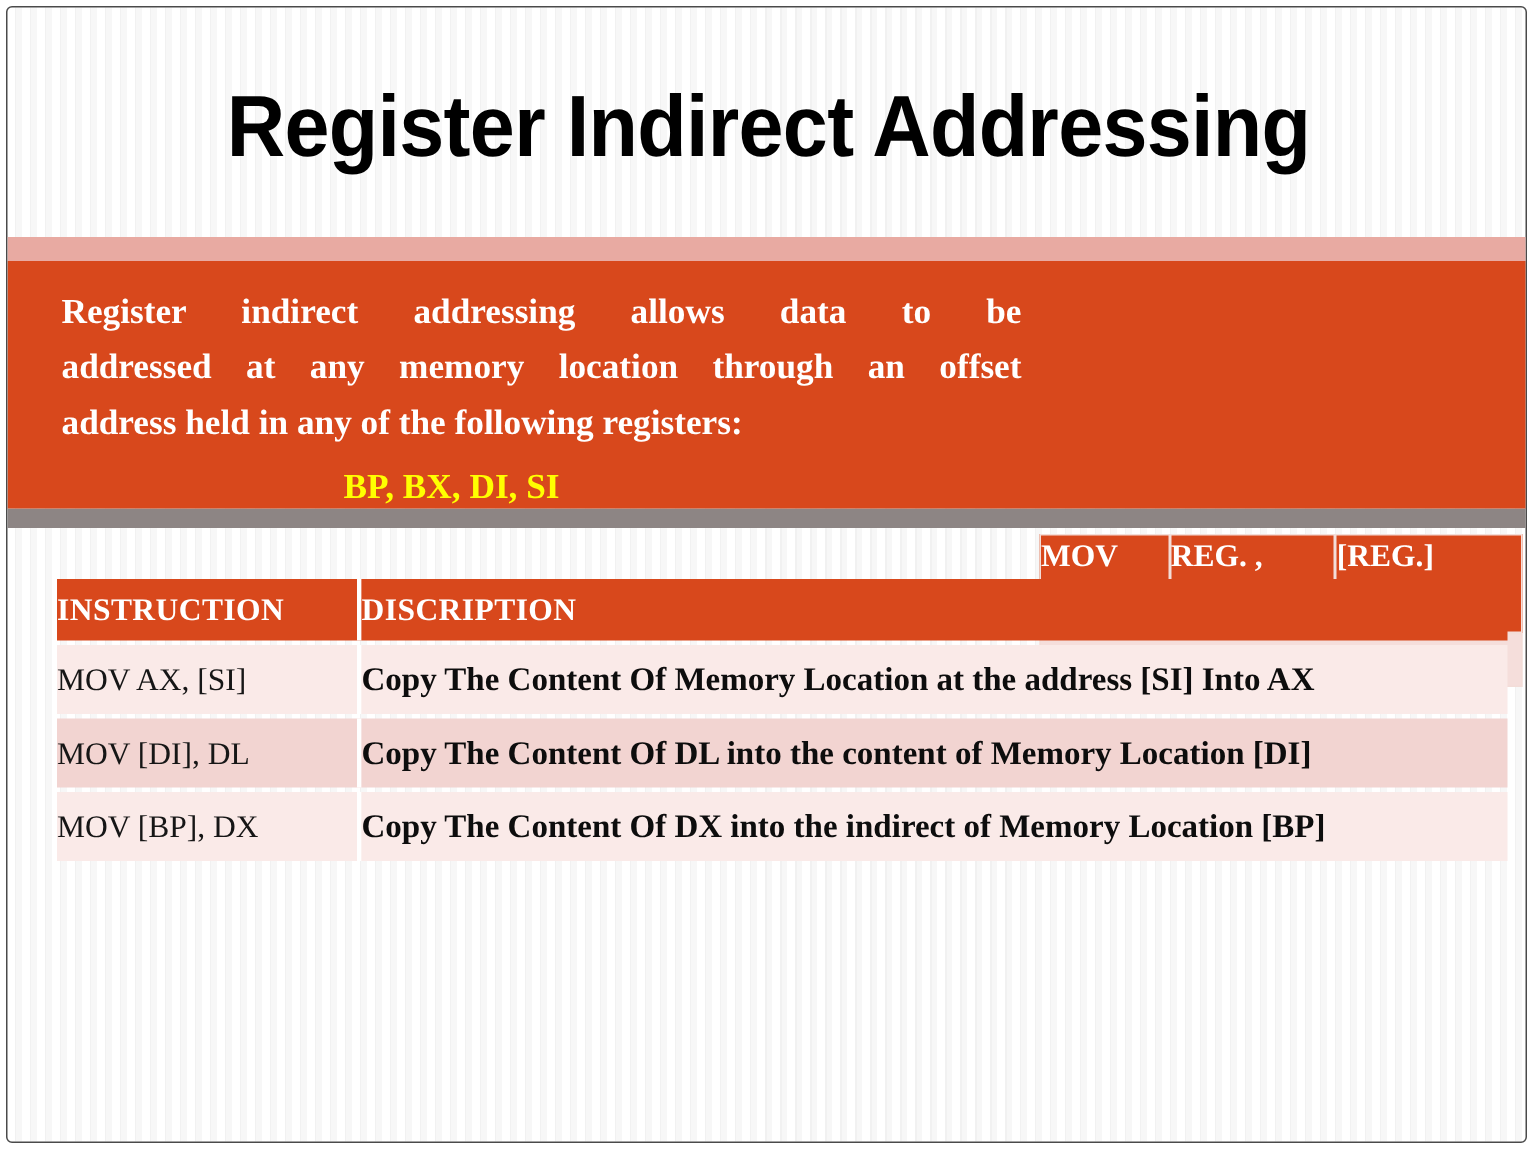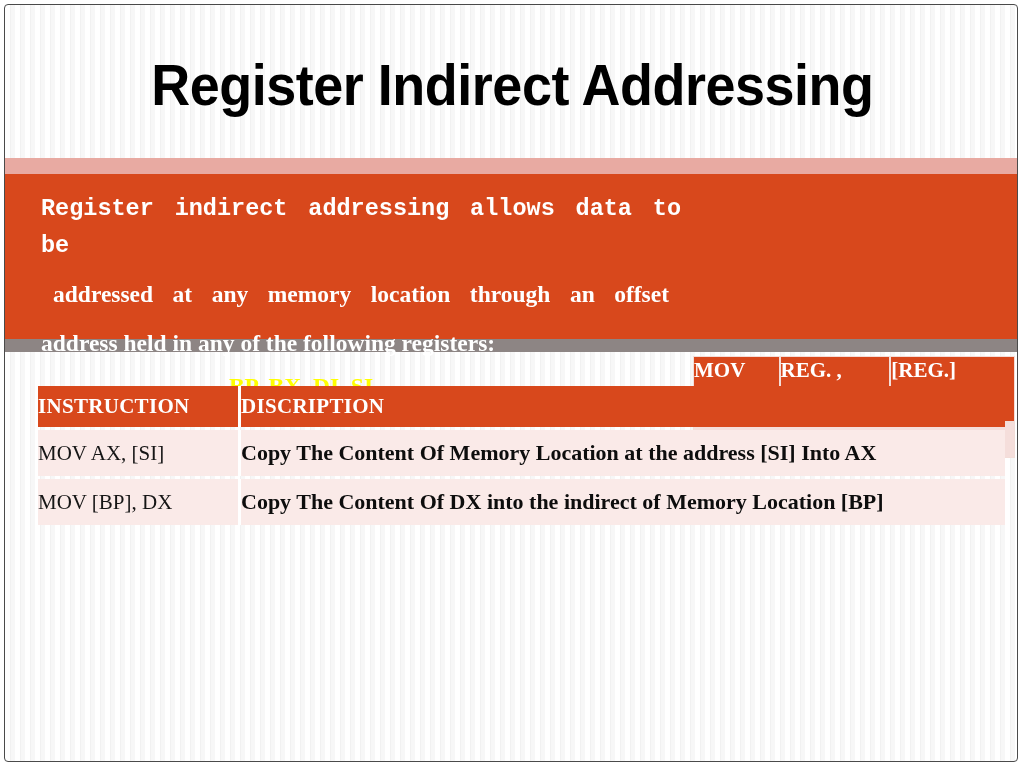--- a/index.html
+++ b/index.html
@@ -85,21 +85,21 @@
   }
 
   #banner-text {
     position: absolute;
     left: 36px;
     top: 16px;
     width: 640px;
   }
   #banner-paragraph {
     margin: 0;
-    font-family: Liberation Mono, monospace;
+    font-family: Liberation Serif, serif;
     font-weight: bold;
     font-size: 23.5px;
     line-height: 37px;
     color: #ffffff;
     text-align: justify;
     text-align-last: justify;
   }
   #register-list {
     margin: 10px 0 0 0;
     font-family: "Liberation Serif", "DejaVu Serif", serif;
@@ -223,21 +223,21 @@
   <div id="title-area">
     <span id="slide-title">Register Indirect Addressing</span>
   </div>
 
   <div id="banner-top-rule"></div>
   <div id="banner-bottom-rule"></div>
 
   <div id="banner">
     <div id="banner-text">
       <p id="banner-paragraph">Register indirect addressing allows data to be</p>
-      <p id="banner-paragraph" class="banner-para" style="margin:12px;font-family:'Liberation Serif','DejaVu Serif',serif;font-weight:bold;font-size:23.5px;line-height:37px;color:#ffffff;text-align:justify;text-align-last:justify;">addressed at any memory location through an offset</p>
+      <p id="banner-paragraph" class="banner-para" style="margin:0;font-family:'Liberation Serif','DejaVu Serif',serif;font-weight:bold;font-size:23.5px;line-height:37px;color:#ffffff;text-align:justify;text-align-last:justify;">addressed at any memory location through an offset</p>
       <p style="margin:0;font-family:'Liberation Serif','DejaVu Serif',serif;font-weight:bold;font-size:23.5px;line-height:37px;color:#ffffff;text-align:left;">address held in any of the following registers:</p>
       <p id="register-list">BP, BX, DI, SI</p>
     </div>
 
     <table id="mov-table">
       <tbody>
           <tr>
         <td class="mov-cell mov-cell-op">
           <div>MOV</div>
           <div>MOV</div>
@@ -273,20 +273,24 @@
       <tr>
         <th class="th-cell col-instr">INSTRUCTION</th>
         <th class="th-cell col-desc last">DISCRIPTION</th>
       </tr>
     </thead>
     <tbody>
       <tr class="row-light">
         <td class="td-instr col-instr">MOV AX, [SI]</td>
         <td class="td-desc col-desc">Copy The Content Of Memory Location at the address [SI] Into AX</td>
       </tr>
+      <tr class="row-dark">
+        <td class="td-instr col-instr">MOV [DI], DL</td>
+        <td class="td-desc col-desc">Copy The Content Of DL into the content of Memory Location [DI]</td>
+      </tr>
       <tr class="row-light">
         <td class="td-instr col-instr">MOV [BP], DX</td>
         <td class="td-desc col-desc">Copy The Content Of DX into the indirect of Memory Location [BP]</td>
       </tr>
     </tbody>
   </table>
 
 </div>
 
 </body></html>

